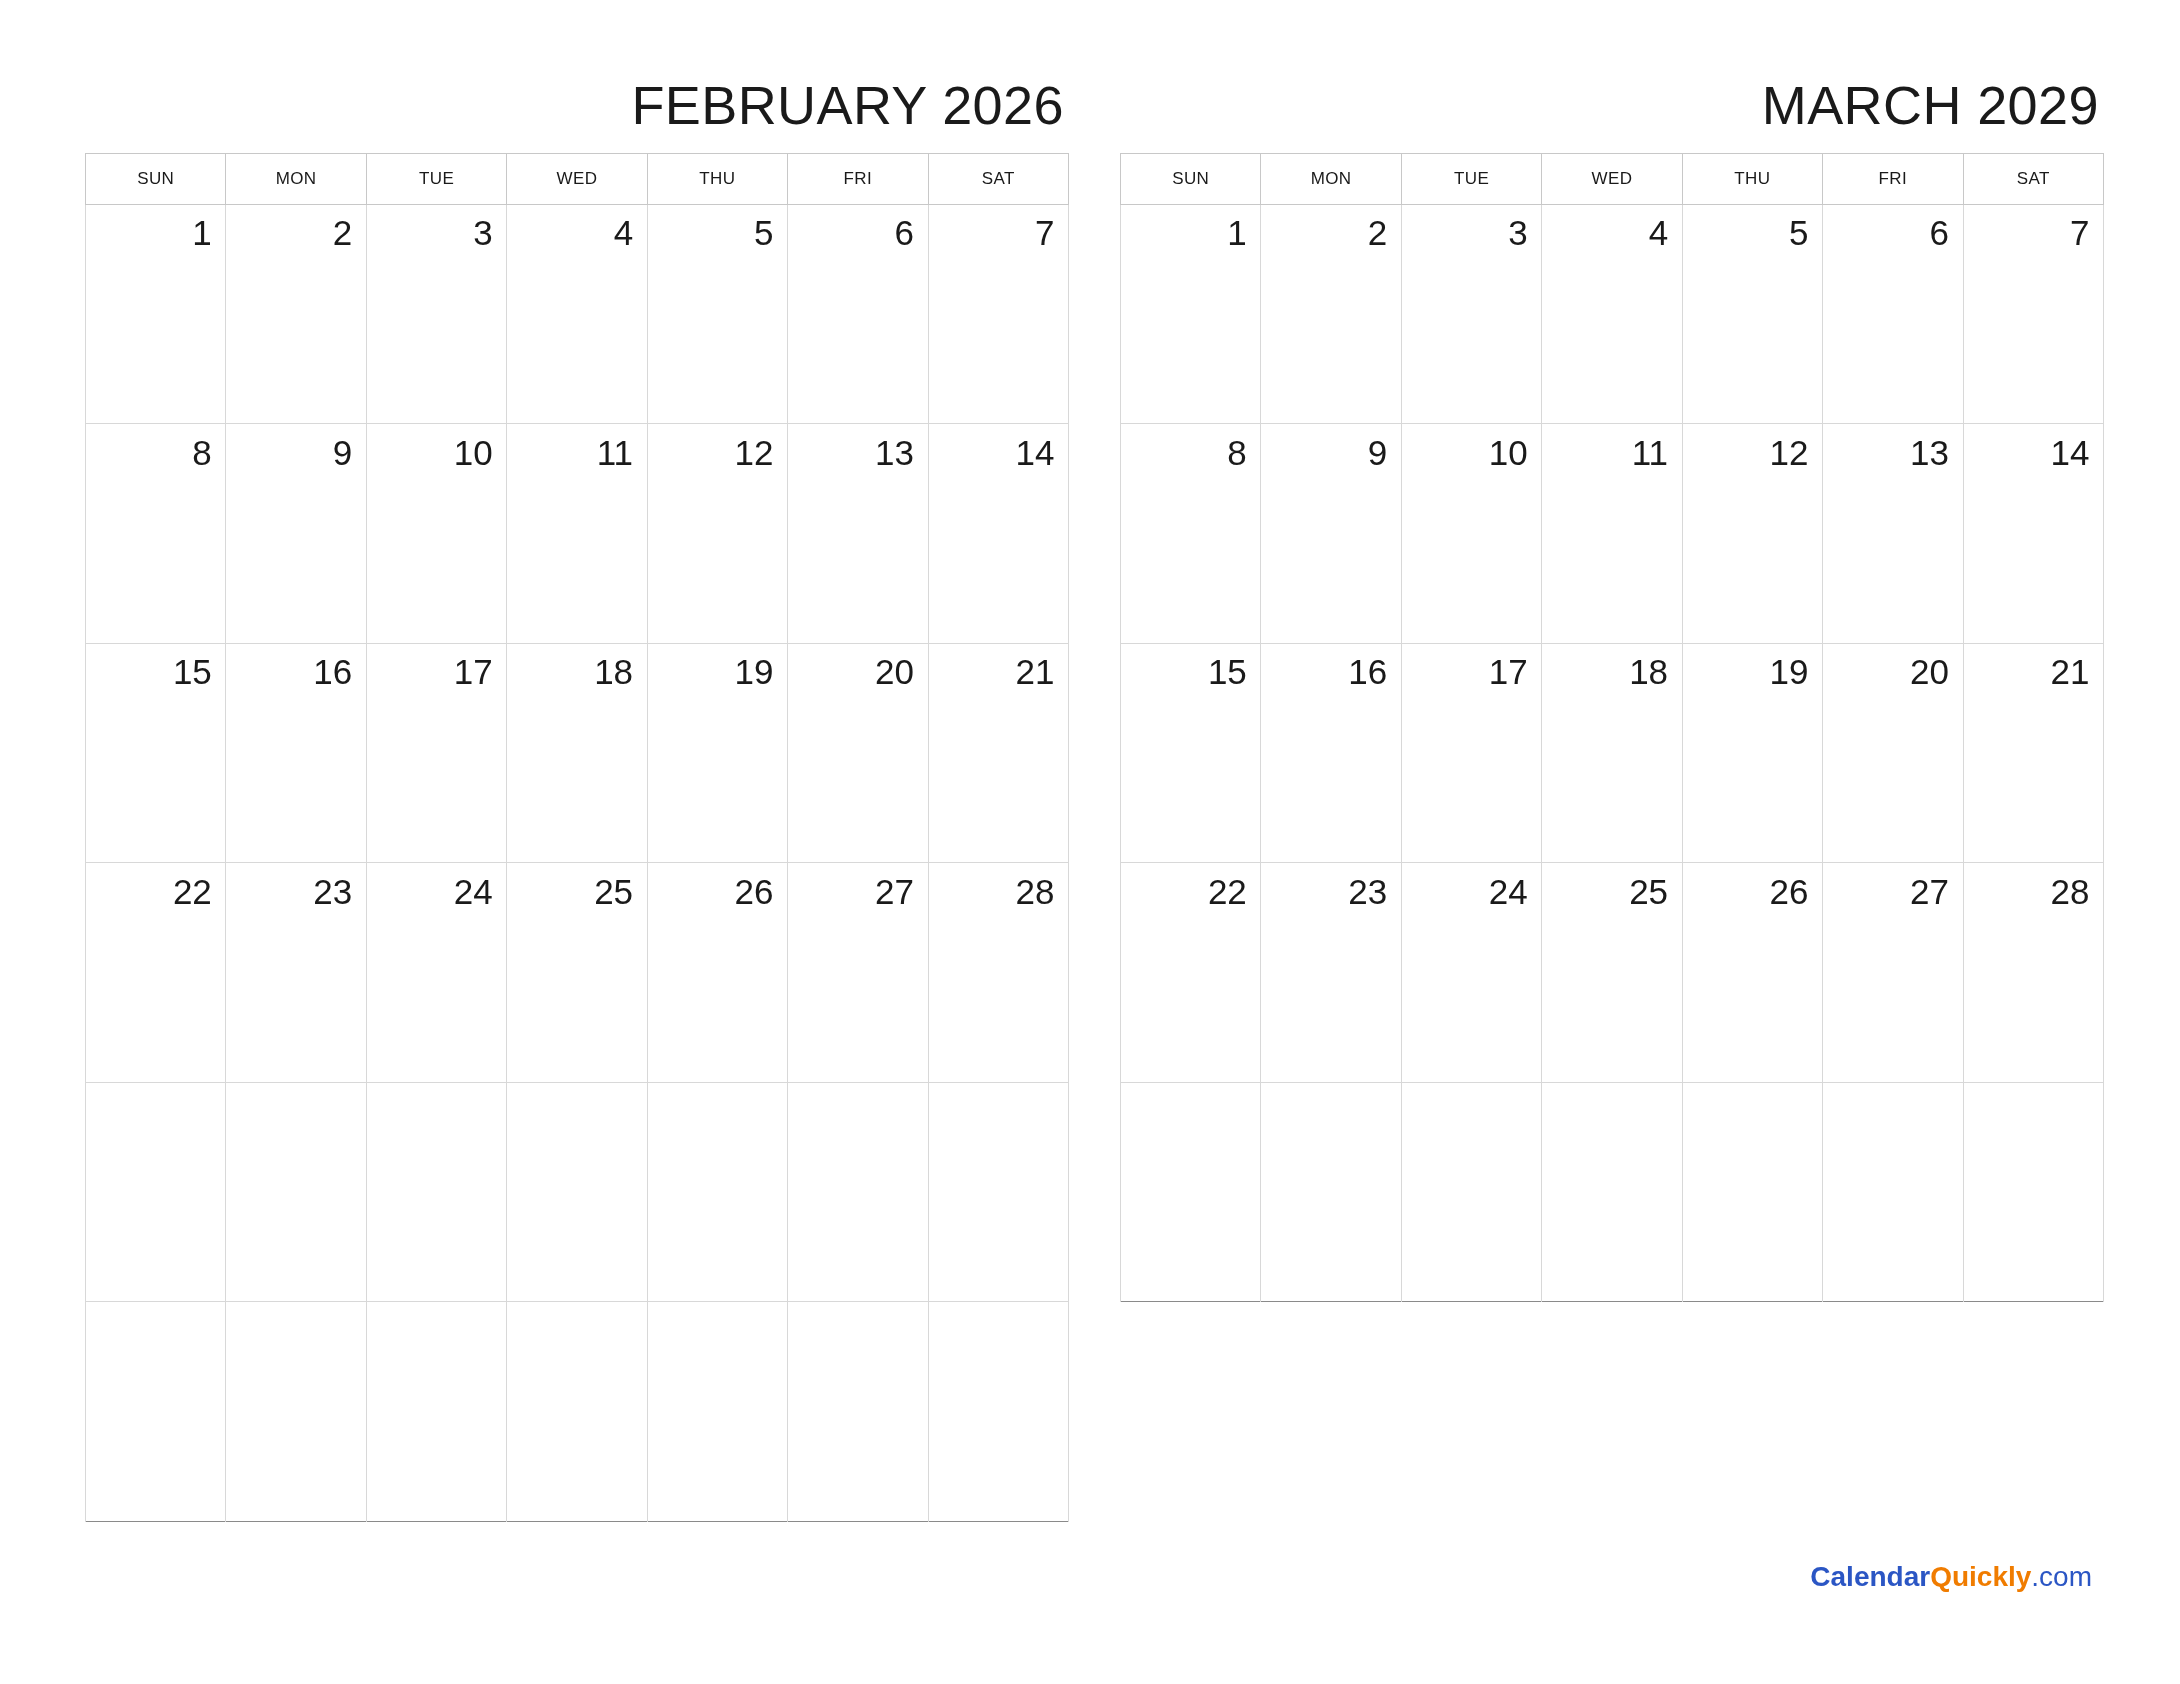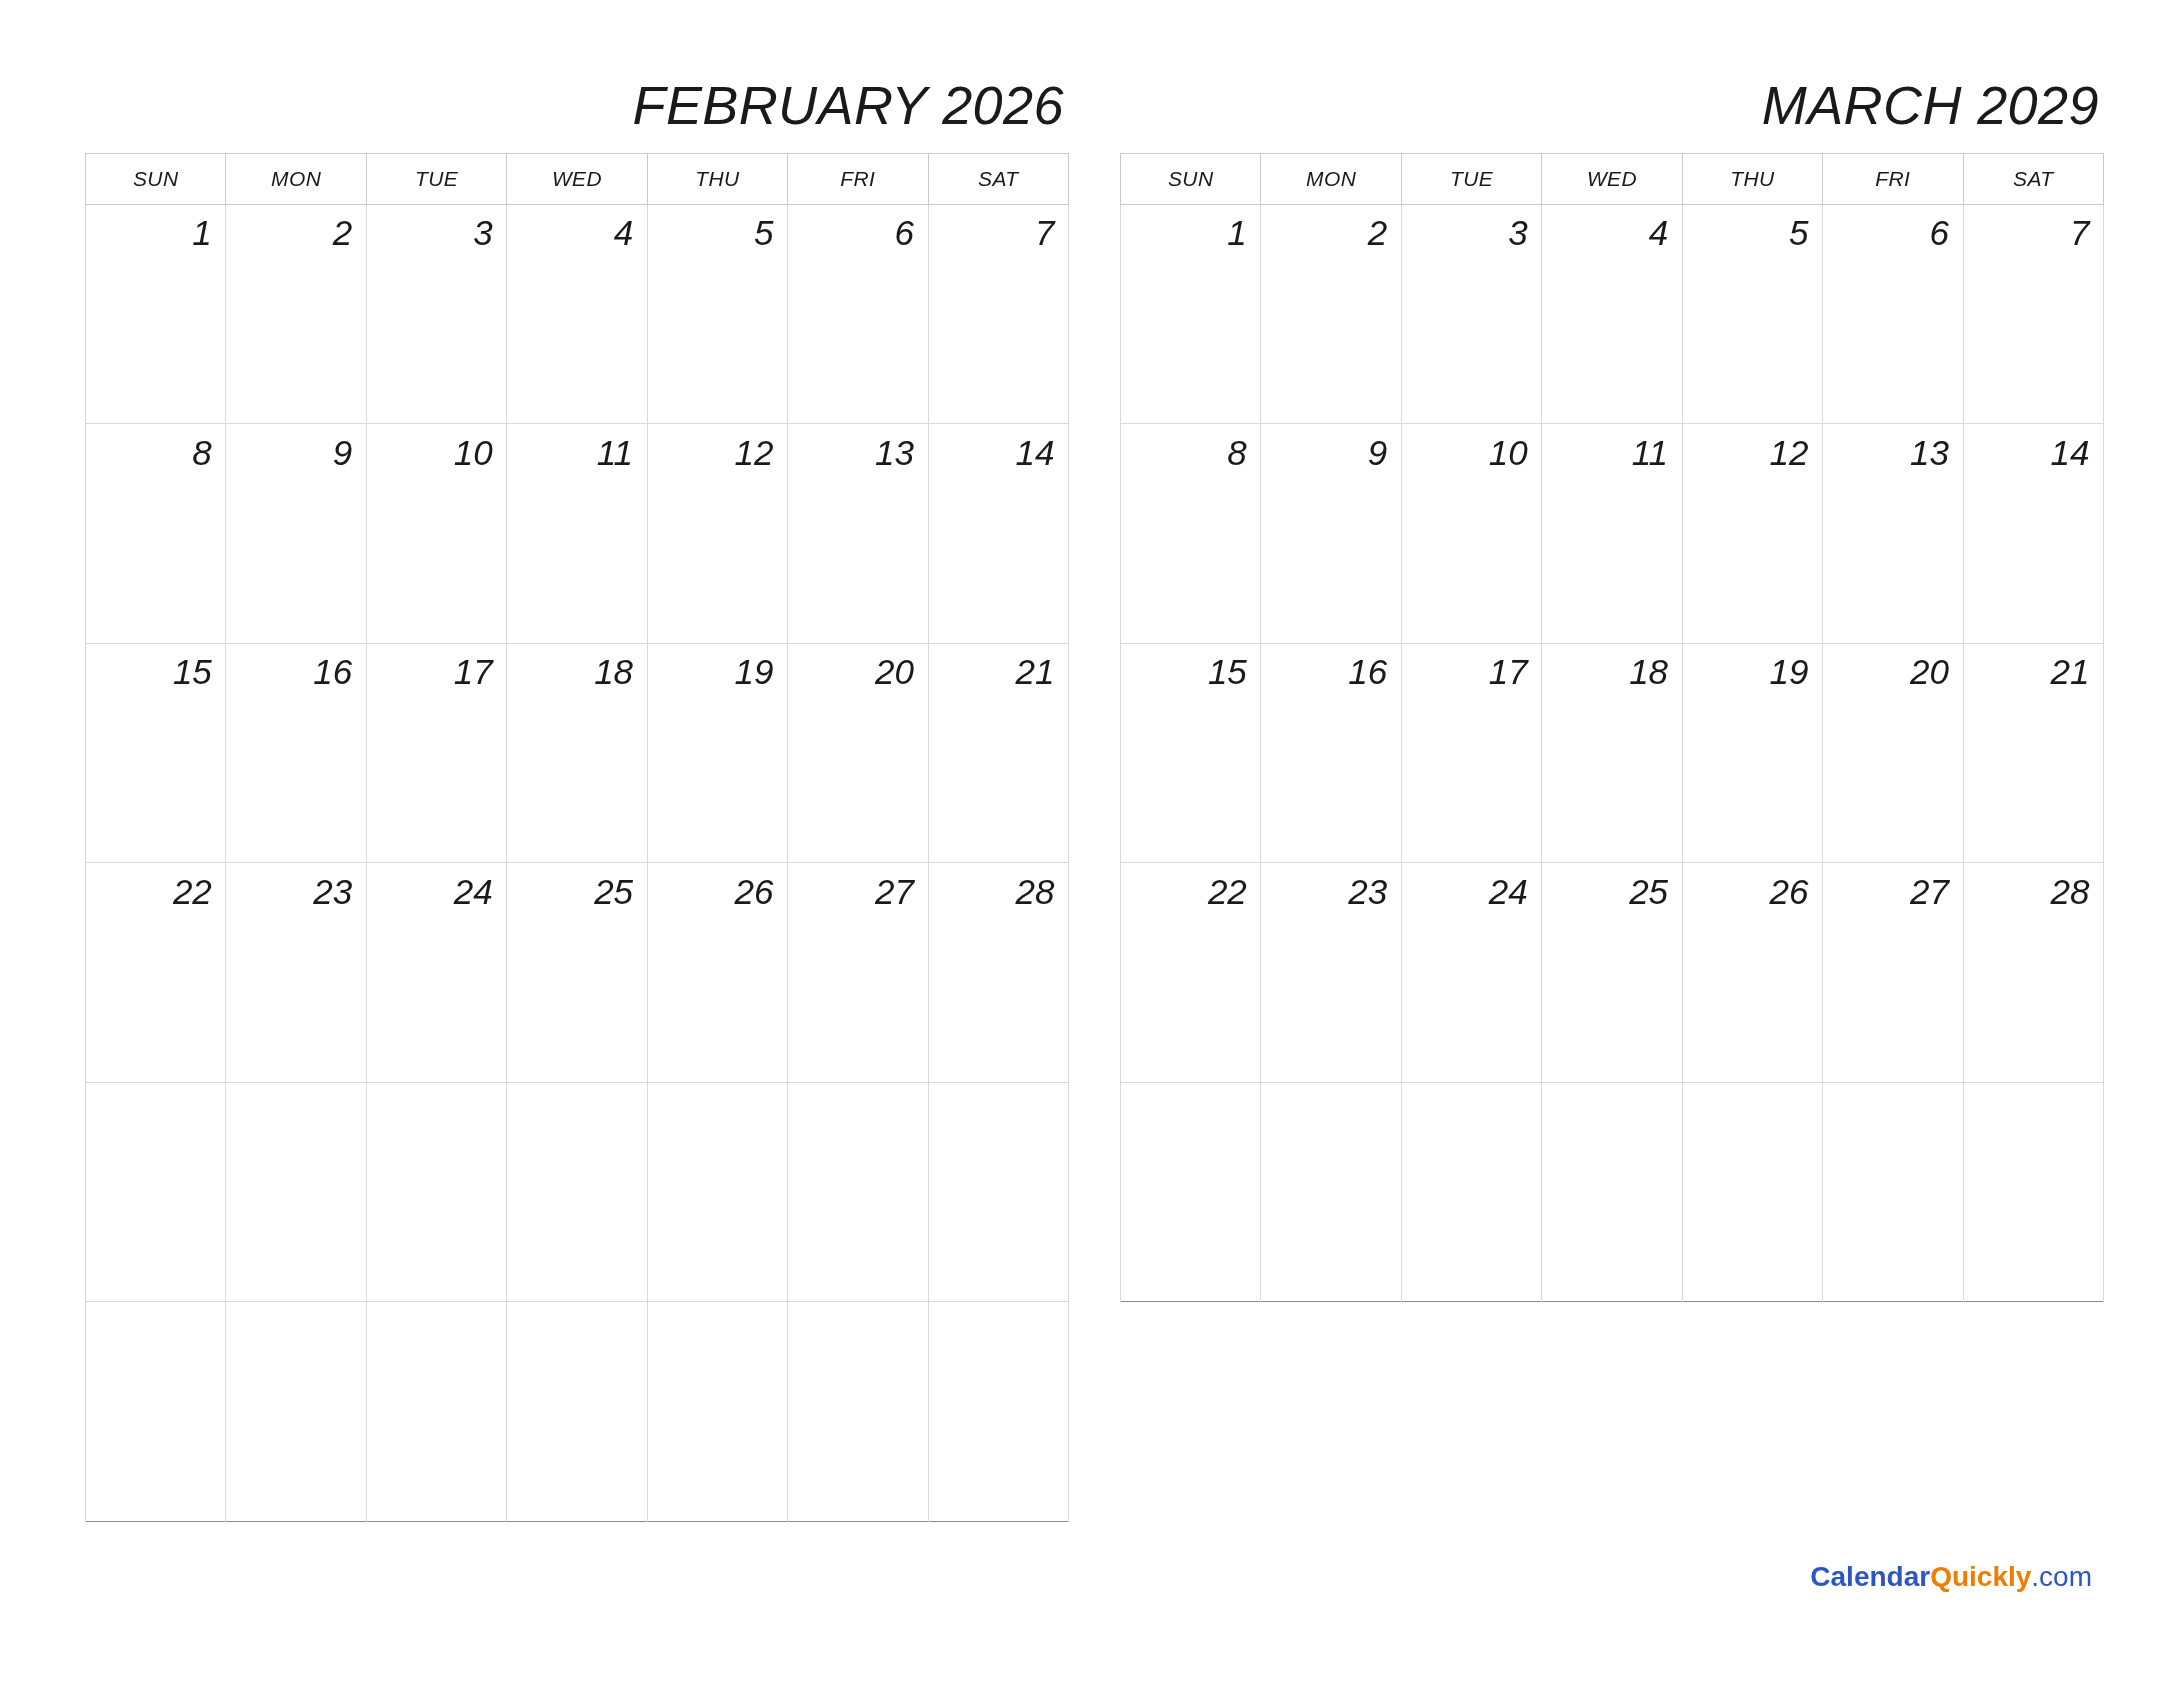--- a/index.html
+++ b/index.html
@@ -26,40 +26,39 @@
     position: absolute;
     left: 85px;
     top: 77px;
     width: 2019px;
     display: flex;
     flex-direction: row;
     justify-content: space-between;
   }
   .month-block {
     width: 984px;
-    font-style: italic;
   }
   .month-title {
     font-size: 54px;
     font-weight: normal;
     letter-spacing: 0.4px;
     text-align: right;
     padding-right: 5.1px;
     margin: 0 0 19px 0;
     line-height: 1.05;
     color: #1a1a1a;
   }
   table.cal {
     border-collapse: collapse;
     width: 984px;
     table-layout: fixed;
     border: 1.7px solid #8a8a8a;
   }
   table.cal th {
-    font-size: 21px;
+    font-size: 17px;
     font-weight: normal;
     height: 48px;
     text-align: center;
     vertical-align: middle;
     border: 0.9px solid #c8c8c8;
     color: #1a1a1a;
     letter-spacing: 0.4px;
   }
   table.cal td {
     height: 210px;

